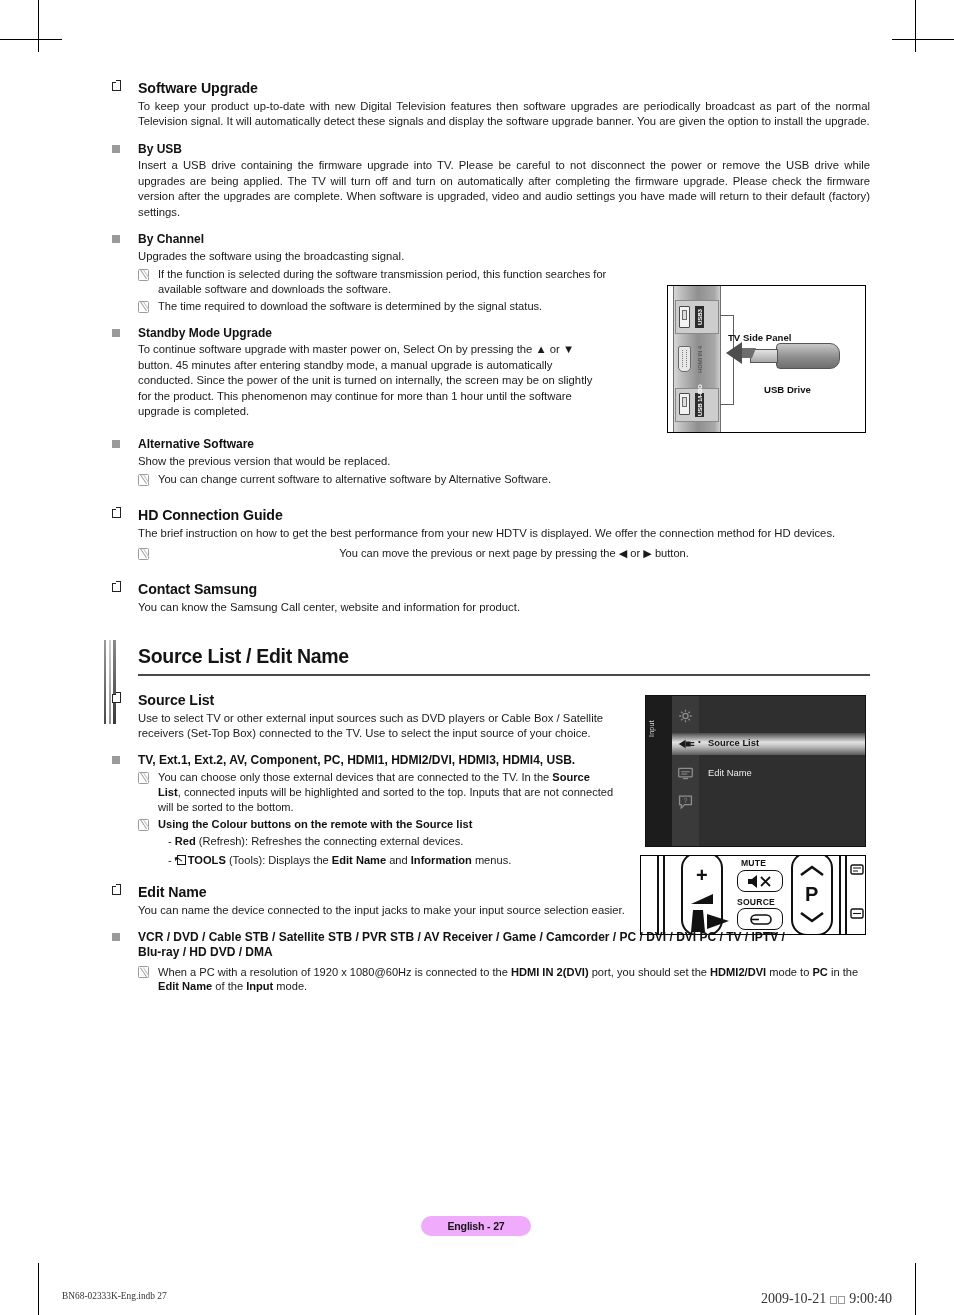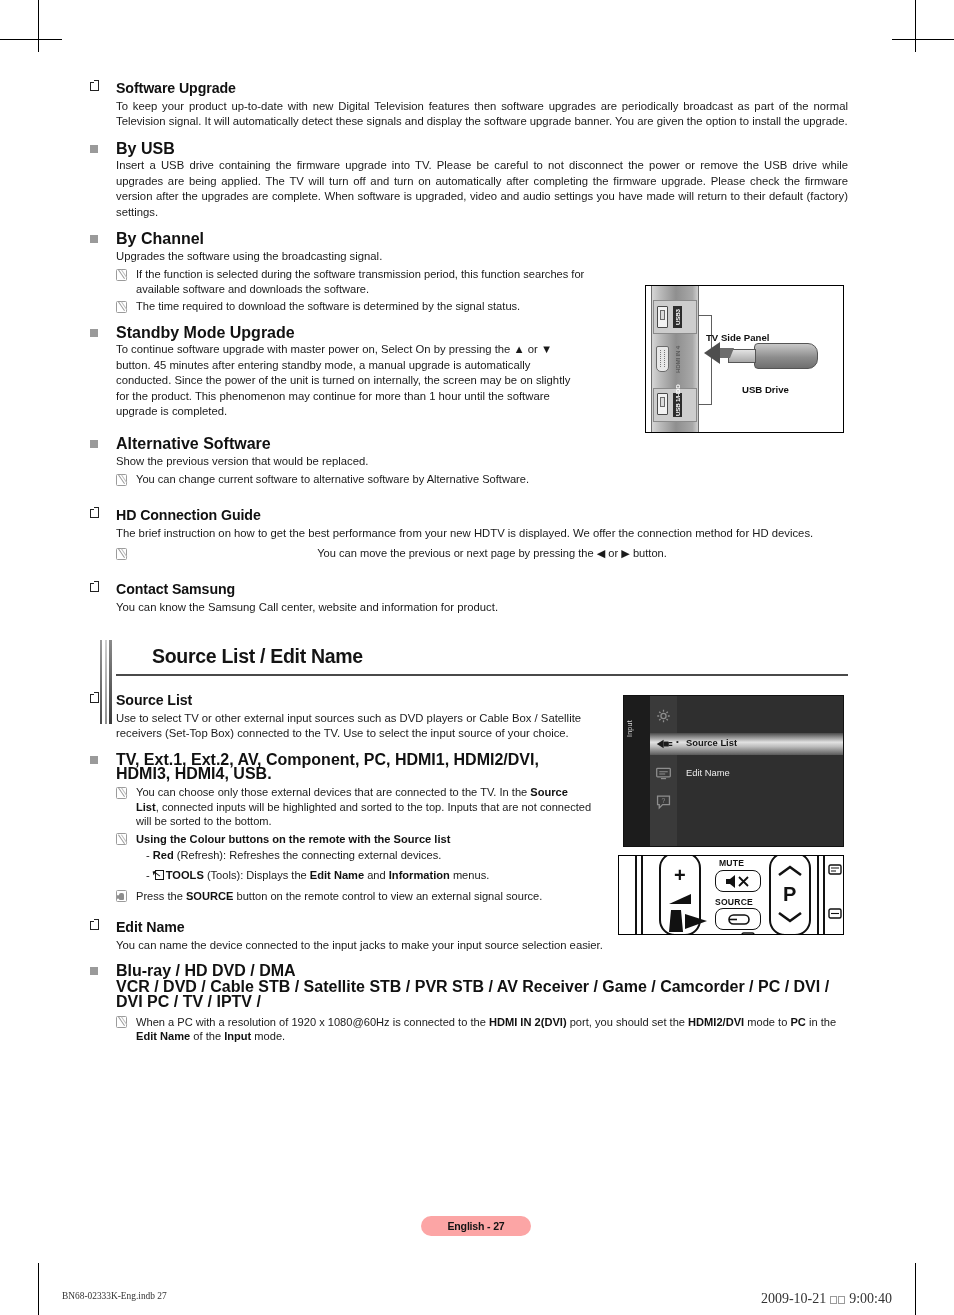--- a/index.html
+++ b/index.html
@@ -15,21 +15,21 @@
   }
 
   
   .crop { position: absolute; background: #000; }
   .crop.v { width: 1px; height: 52px; }
   .crop.h { height: 1px; width: 62px; }
 
   
   .page {
     position: absolute;
-    left: 82px; top: 80px;
+    left: 104px; top: 80px;
     width: 766px;
     height: 1180px;
   }
 
   
   .body-text {
     font-size: 11.3px;
     line-height: 15.4px;
     color: #1a1a1a;
     text-align: justify;
@@ -57,21 +57,21 @@
     letter-spacing: -0.1px; margin-bottom: 3px;
   }
 
   
   .lv2 { position: relative; padding-left: 34px; margin-top: 12px; }
   .lv2 > .sq2 {
     position: absolute; left: 8px; top: 3px;
     width: 8px; height: 8px; background: #9a9a9a;
   }
   .h2t {
-    font-size: 16px; font-weight: bold; color: #111;
+    font-size: 12px; font-weight: bold; color: #111;
     margin-bottom: 2px; line-height: 14.6px;
   }
 
   
   .note {
     position: relative; padding-left: 20px;
     margin-top: 3px;
     font-size: 11.1px; line-height: 14.6px; color: #1a1a1a;
   }
   .note .nicon { position: absolute; left: 0; top: 1.5px; }
@@ -208,21 +208,21 @@
     border-top: 11px solid transparent;
     border-bottom: 11px solid transparent;
   }
   .fig-tv .ins-tail {
     position:absolute; left: 72px; top: 62px;
     width: 14px; height: 10px; background: #6d6d6d;
     transform: skewX(-22deg);
   }
 
   
-  .section-head { position: relative; margin-top: 30px; padding-left: 52px; margin-left: 18px; }
+  .section-head { position: relative; margin-top: 30px; padding-left: 34px; }
   .section-head .bars {
     position:absolute; left: 0; top: -5px; width: 13px; height: 84px;
   }
   .section-head .bars i {
     position:absolute; top:0; bottom:0; width: 2.4px;
     background: linear-gradient(to bottom,#9a9a9a,#4a4a4a);
   }
   .section-head .bars i:nth-child(1){ left: 0px; }
   .section-head .bars i:nth-child(2){ left: 4.6px; background: linear-gradient(to bottom,#cfcfcf,#8e8e8e); }
   .section-head .bars i:nth-child(3){ left: 9.2px; background: linear-gradient(to bottom,#8a8a8a,#3a3a3a); }
@@ -284,21 +284,21 @@
     position:absolute; font-size: 8.6px; font-weight: bold; color:#111; letter-spacing: 0.2px;
   }
   .fig-remote .btn {
     position:absolute; border: 1.8px solid #111; border-radius: 8px; background:#fff;
   }
 
   
   .page-pill {
     position: absolute; left: 421px; top: 1216px;
     width: 110px; height: 20px;
-    background: #fca5a5; border-radius: 10px;
+    background: #f0abfc; border-radius: 10px;
     font-size: 10.6px; font-weight: bold; color: #141414;
     display:flex; align-items:center; justify-content:center;
     letter-spacing: -0.2px;
   }
   .print-left {
     position:absolute; left: 62px; top: 1291px;
     font-family: "Liberation Serif", serif;
     font-size: 9.4px; color: #333;
   }
   .print-right {
@@ -562,42 +562,33 @@
               <span class="frame"></span>
               <span class="diag"></span>
               <span class="diag2"></span>
             </span>
         </span>
         <b>Using the Colour buttons on the remote with the Source list</b>
         <div class="sub">- <b>Red</b><span> (Refresh): Refreshes the connecting external devices.</span></div>
         <div class="sub" style="margin-top:4px;">- <span class="tools-glyph"><span class="box"></span><span class="arr"></span><span class="stem"></span></span><b>TOOLS</b><span> (Tools): Displays the </span><b>Edit Name</b><span> and </span><b>Information</b><span> menus.</span></div>
       </div>
 
-      <div class="note" style="margin-top:6px;">
-        <span class="nicon">
-          <span class="ico-press">
-              <span class="frame"></span>
-              <span class="hand"></span>
-            </span>
-        </span>
-        <span>Press the </span><b>SOURCE</b><span> button on the remote control to view an external signal source.</span>
-      </div>
     </div>
   </div>
 
   <div class="lv1" style="margin-top:16px;">
     <span class="sq1"></span>
     <div class="h1t">Edit Name</div>
     <div class="body-text" style="text-align:left;">You can name the device connected to the input jacks to make your input source selection easier.</div>
   </div>
 
   <div class="lv2" style="margin-top:11px;">
     <span class="sq2"></span>
+    <div class="h2t">VCR / DVD / Cable STB / Satellite STB / PVR STB / AV Receiver / Game / Camcorder / PC / DVI / DVI PC / TV / IPTV /</div>
     <div class="h2t" style="margin-top:-1px;">Blu-ray / HD DVD / DMA</div>
-    <div class="h2t">VCR / DVD / Cable STB / Satellite STB / PVR STB / AV Receiver / Game / Camcorder / PC / DVI / DVI PC / TV / IPTV /</div>
     <div class="note" style="margin-top:5px;">
       <span class="nicon">
         <span class="ico-note">
             <span class="frame"></span>
             <span class="diag"></span>
             <span class="diag2"></span>
           </span>
       </span>
       <span>When a PC with a resolution of 1920 x 1080@60Hz is connected to the </span><b>HDMI IN 2(DVI)</b><span>  port, you should set the </span><b>HDMI2/DVI</b><span> mode to </span><b>PC</b><span> in the </span><b>Edit Name</b><span> of the </span><b>Input</b><span> mode.</span>
     </div>

